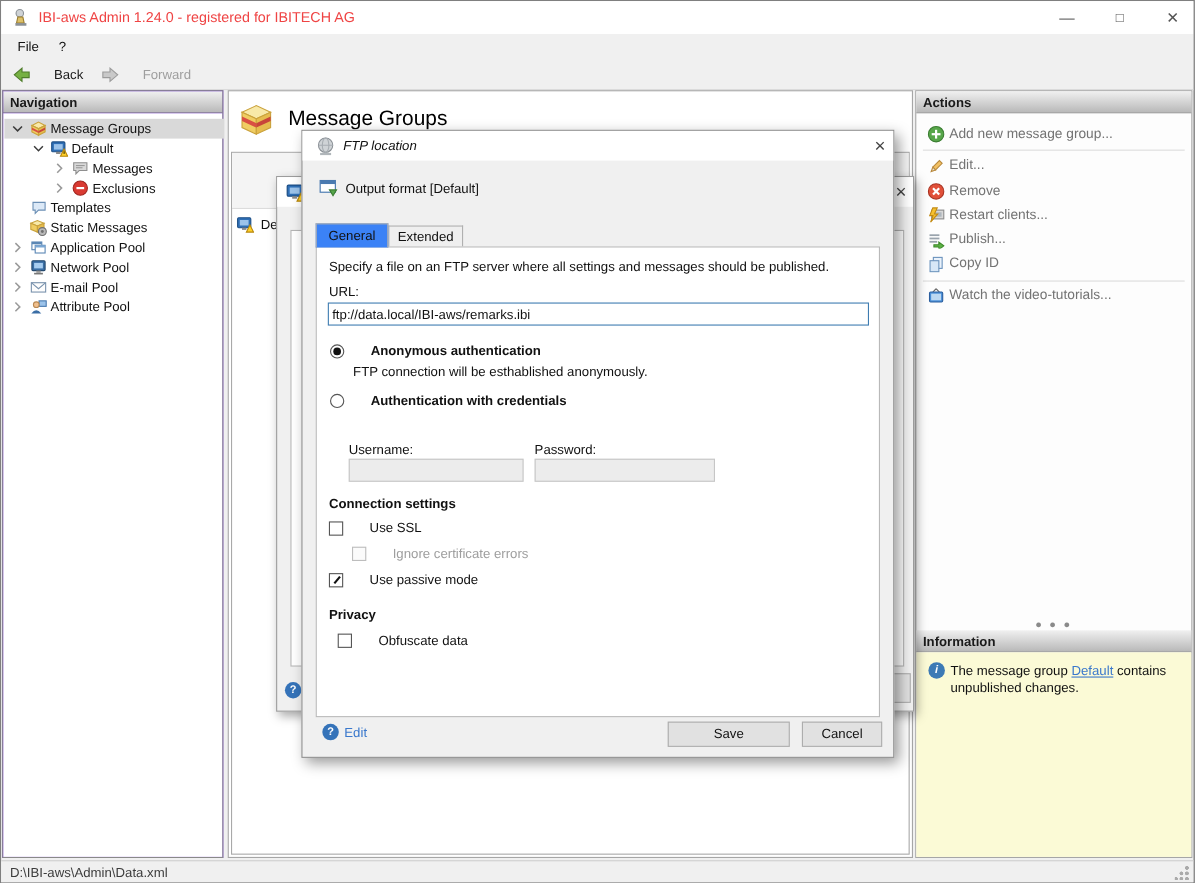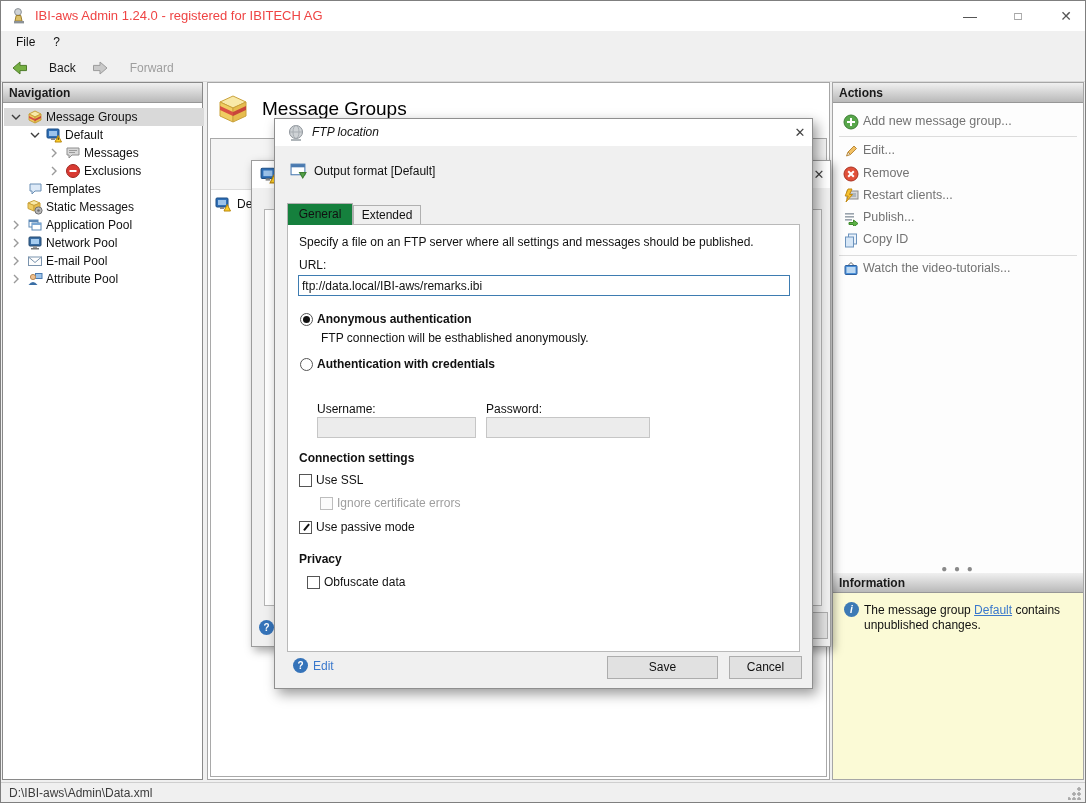--- a/index.html
+++ b/index.html
@@ -41,34 +41,34 @@
   
   .dlg2{left:250px;top:159px;width:580px;height:487px;background:#f0f0f0;border:1px solid #9c9c9c;box-shadow:3px 4px 9px rgba(0,0,0,.35);box-sizing:border-box;z-index:5;}
   .dlg2 .tb{position:absolute;left:0;top:0;width:100%;height:27px;background:#fff;}
   .dlg2 .content{position:absolute;left:12px;top:48px;width:556px;height:395px;background:#fff;border:1px solid #b5b5b5;}
   .ftp{left:273px;top:117px;width:539px;height:571px;background:#f0f0f0;border:1px solid #8f8f8f;box-shadow:4px 5px 12px rgba(0,0,0,.4);box-sizing:border-box;z-index:10;}
   .ftp .tb{position:absolute;left:0;top:0;width:100%;height:27px;background:#fff;}
   .dlg-title{position:absolute;left:37px;top:0;height:27px;line-height:27px;font-size:12px;color:#111;font-style:italic;}
   .closex{position:absolute;top:5px;width:18px;height:18px;text-align:center;line-height:18px;color:#444;font-size:13px;}
   .outfmt{position:absolute;left:15px;top:43px;display:flex;align-items:center;gap:7px;font-size:12px;color:#111;}
   .tab{position:absolute;box-sizing:border-box;font-size:12px;color:#111;text-align:center;}
-  .tab.active{left:12px;top:84px;width:66px;height:22px;background:#15803d;border:1px solid #b0b0b0;border-bottom:none;line-height:20px;z-index:2;}
+  .tab.active{left:12px;top:84px;width:66px;height:22px;background:#3b82f6;border:1px solid #b0b0b0;border-bottom:none;line-height:20px;z-index:2;}
   .tab.inactive{left:78px;top:86px;width:68px;height:20px;background:#efefef;border:1px solid #b0b0b0;border-bottom:none;line-height:18px;}
   .tabpanel{position:absolute;left:12px;top:105px;width:513px;height:428px;background:#fff;border:1px solid #b9b9b9;box-sizing:border-box;}
   .t12{font-size:12px;color:#111;}
   .b12{font-size:12px;font-weight:bold;color:#111;}
   .gray{color:#9e9e9e;}
   .url-input{position:absolute;left:10px;top:50px;width:492px;height:21px;border:1px solid #3e7cb1;background:#fff;font-family:"Liberation Sans",sans-serif;font-size:12px;color:#111;padding:0 3px;box-sizing:border-box;outline:none;}
   .field{position:absolute;height:21px;background:#ececec;border:1px solid #c6c6c6;box-sizing:border-box;}
   .radio{width:13px;height:13px;border:1px solid #555;border-radius:50%;background:#fff;box-sizing:border-box;position:relative;flex:0 0 auto;}
   .radio.on::after{content:"";position:absolute;left:2px;top:2px;width:7px;height:7px;border-radius:50%;background:#111;}
   .cb{width:13px;height:13px;border:1px solid #555;background:#fff;box-sizing:border-box;position:relative;flex:0 0 auto;}
   .cb.dis{border-color:#bdbdbd;background:#fbfbfb;}
   .cb.on::after{content:"";position:absolute;left:2px;top:0px;width:7px;height:4px;border-left:0;border-bottom:2px solid #111;border-right:2px solid #111;transform:rotate(40deg);width:4px;height:8px;border-bottom:none;}
-  .chkrow{position:absolute;display:flex;align-items:center;gap:4px;}
+  .chkrow{position:absolute;display:flex;align-items:center;gap:24px;}
   .btn{position:absolute;height:23px;background:#e1e1e1;border:1px solid #adadad;font-size:12px;color:#111;text-align:center;line-height:21px;box-sizing:border-box;}
   .help{position:absolute;display:flex;align-items:center;gap:5px;font-size:12px;color:#3a78cc;}
   .qicon{width:15px;height:15px;border-radius:50%;background:#3573b9;color:#fff;font-size:10px;font-weight:bold;text-align:center;line-height:15px;flex:0 0 auto;}
   .iicon{position:absolute;left:11px;top:9px;width:15px;height:15px;border-radius:50%;background:#3d7ab5;color:#fff;font-size:10px;font-weight:bold;font-style:italic;text-align:center;line-height:15px;}
   .grip{position:absolute;right:4px;bottom:3px;width:13px;height:13px;background:
     radial-gradient(circle at 11px 2px,#aaa 1.5px,transparent 2px),
     radial-gradient(circle at 11px 7px,#aaa 1.5px,transparent 2px),
     radial-gradient(circle at 6px 7px,#aaa 1.5px,transparent 2px),
     radial-gradient(circle at 11px 12px,#aaa 1.5px,transparent 2px),
     radial-gradient(circle at 6px 12px,#aaa 1.5px,transparent 2px),

